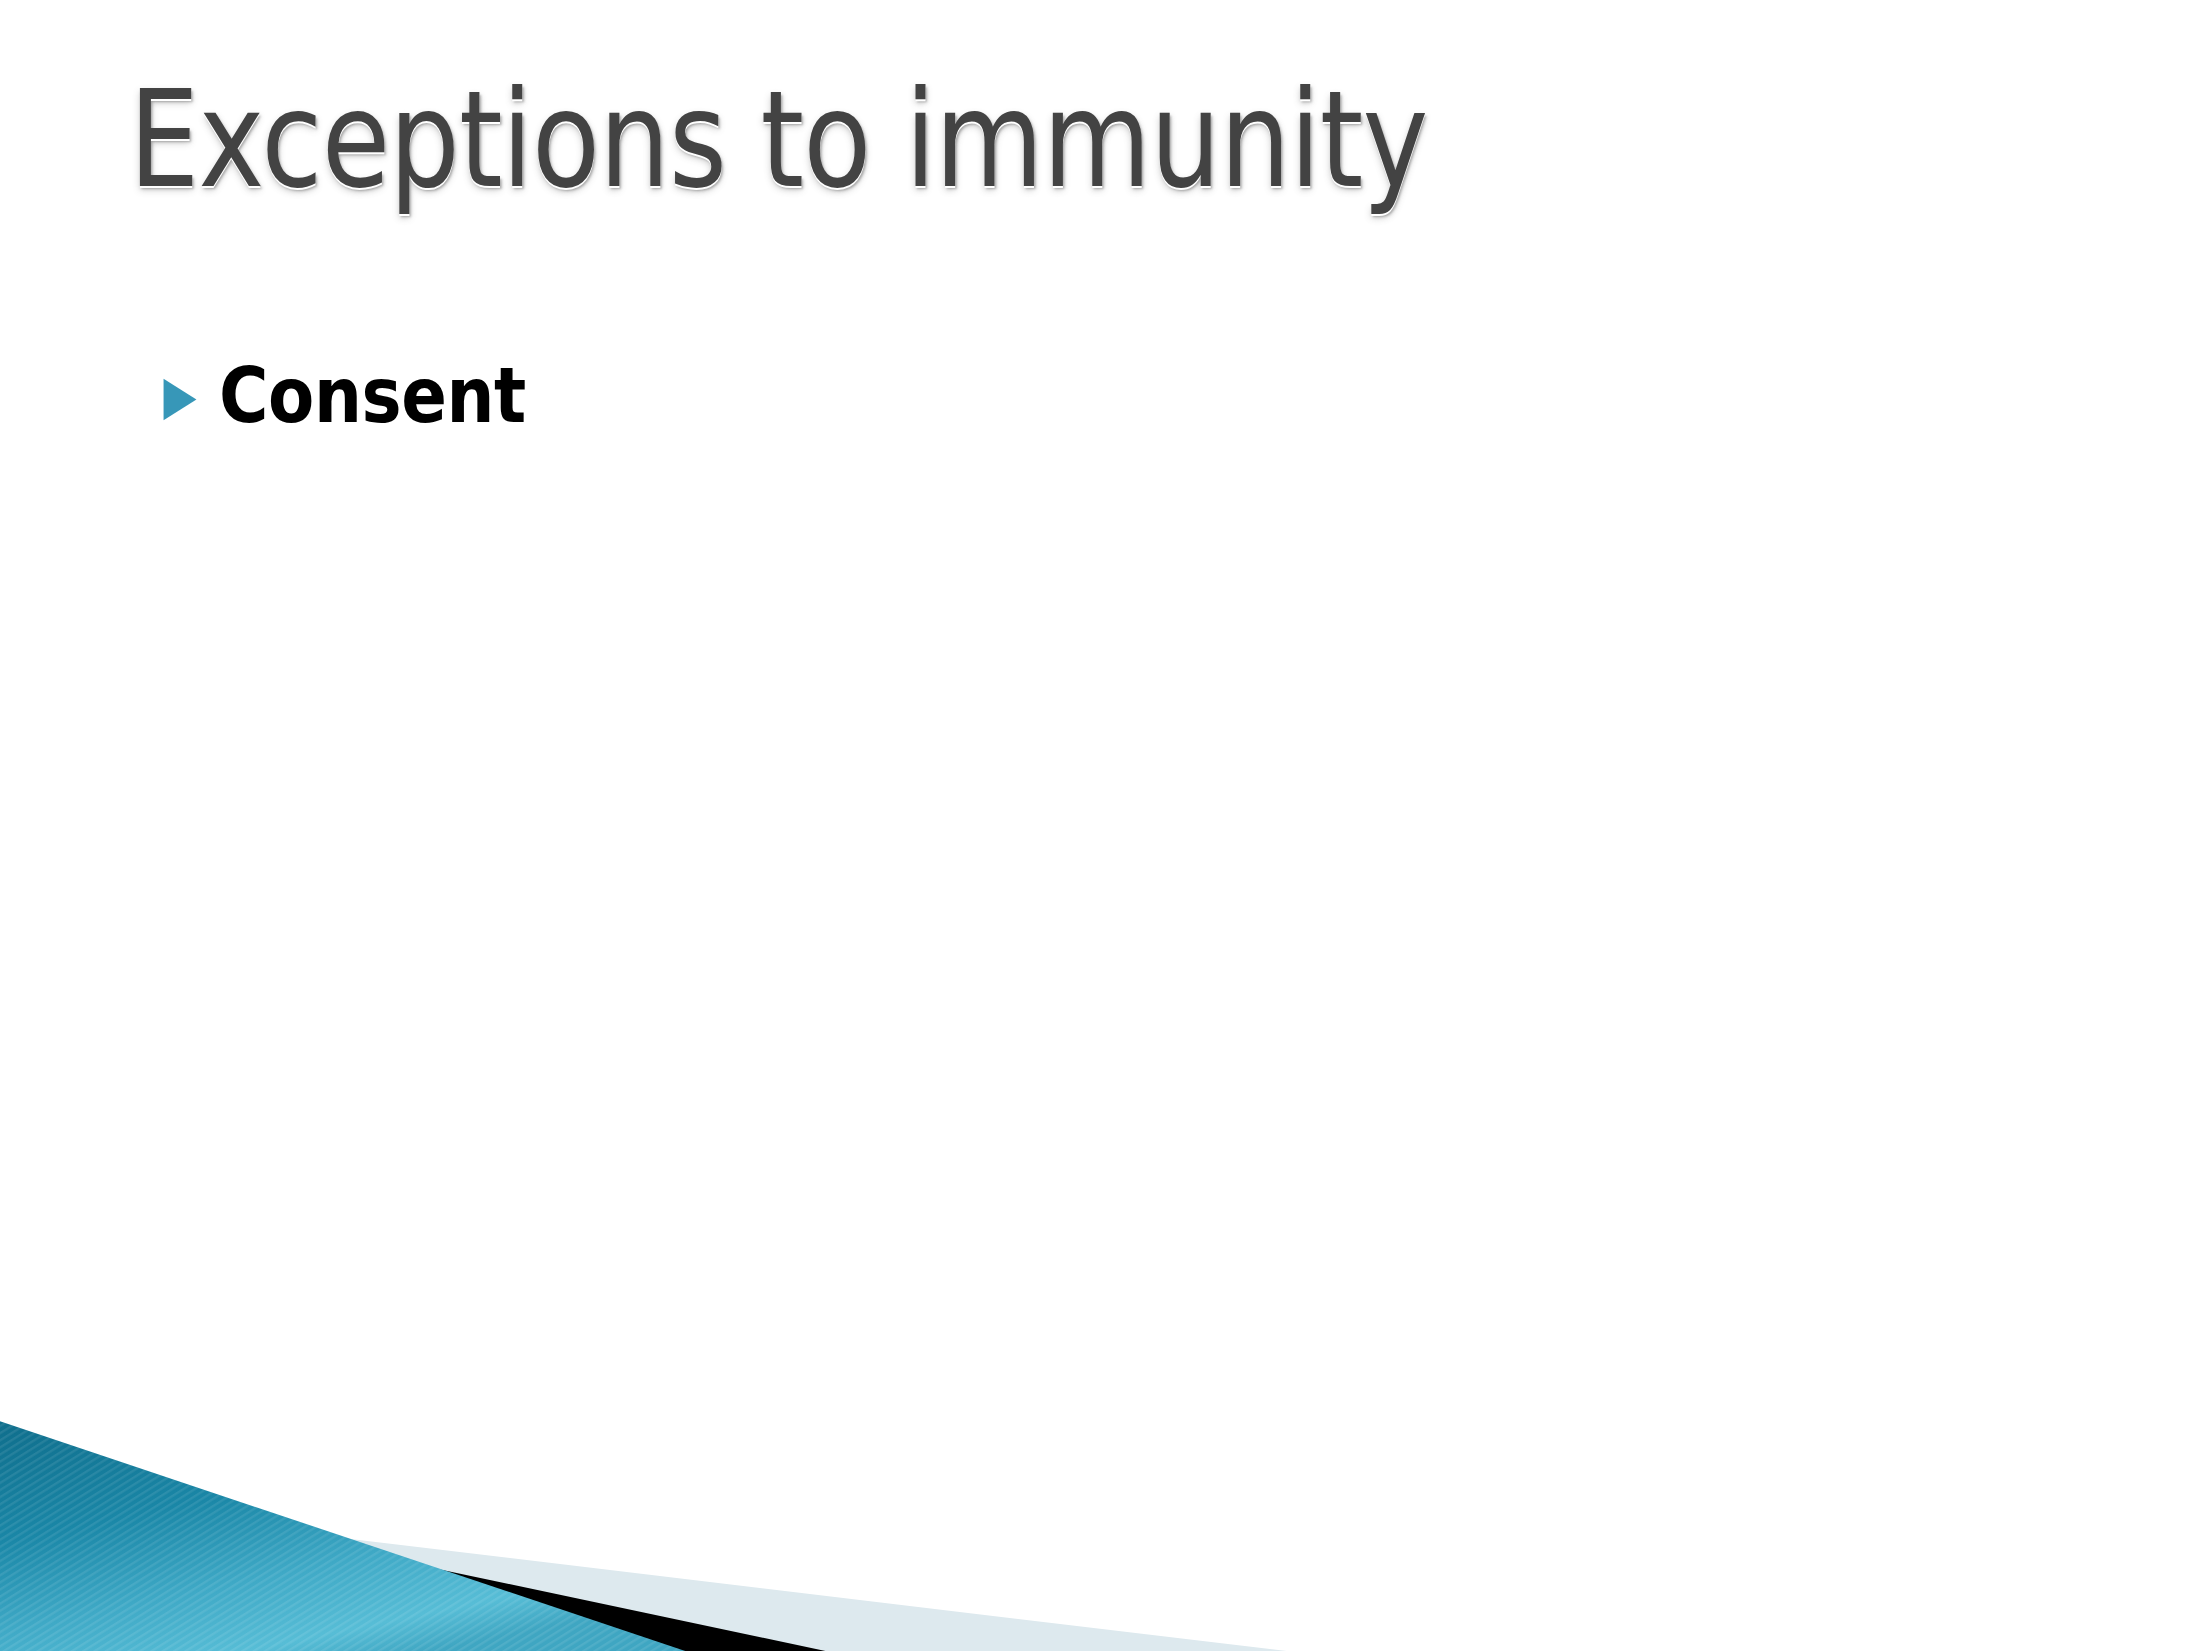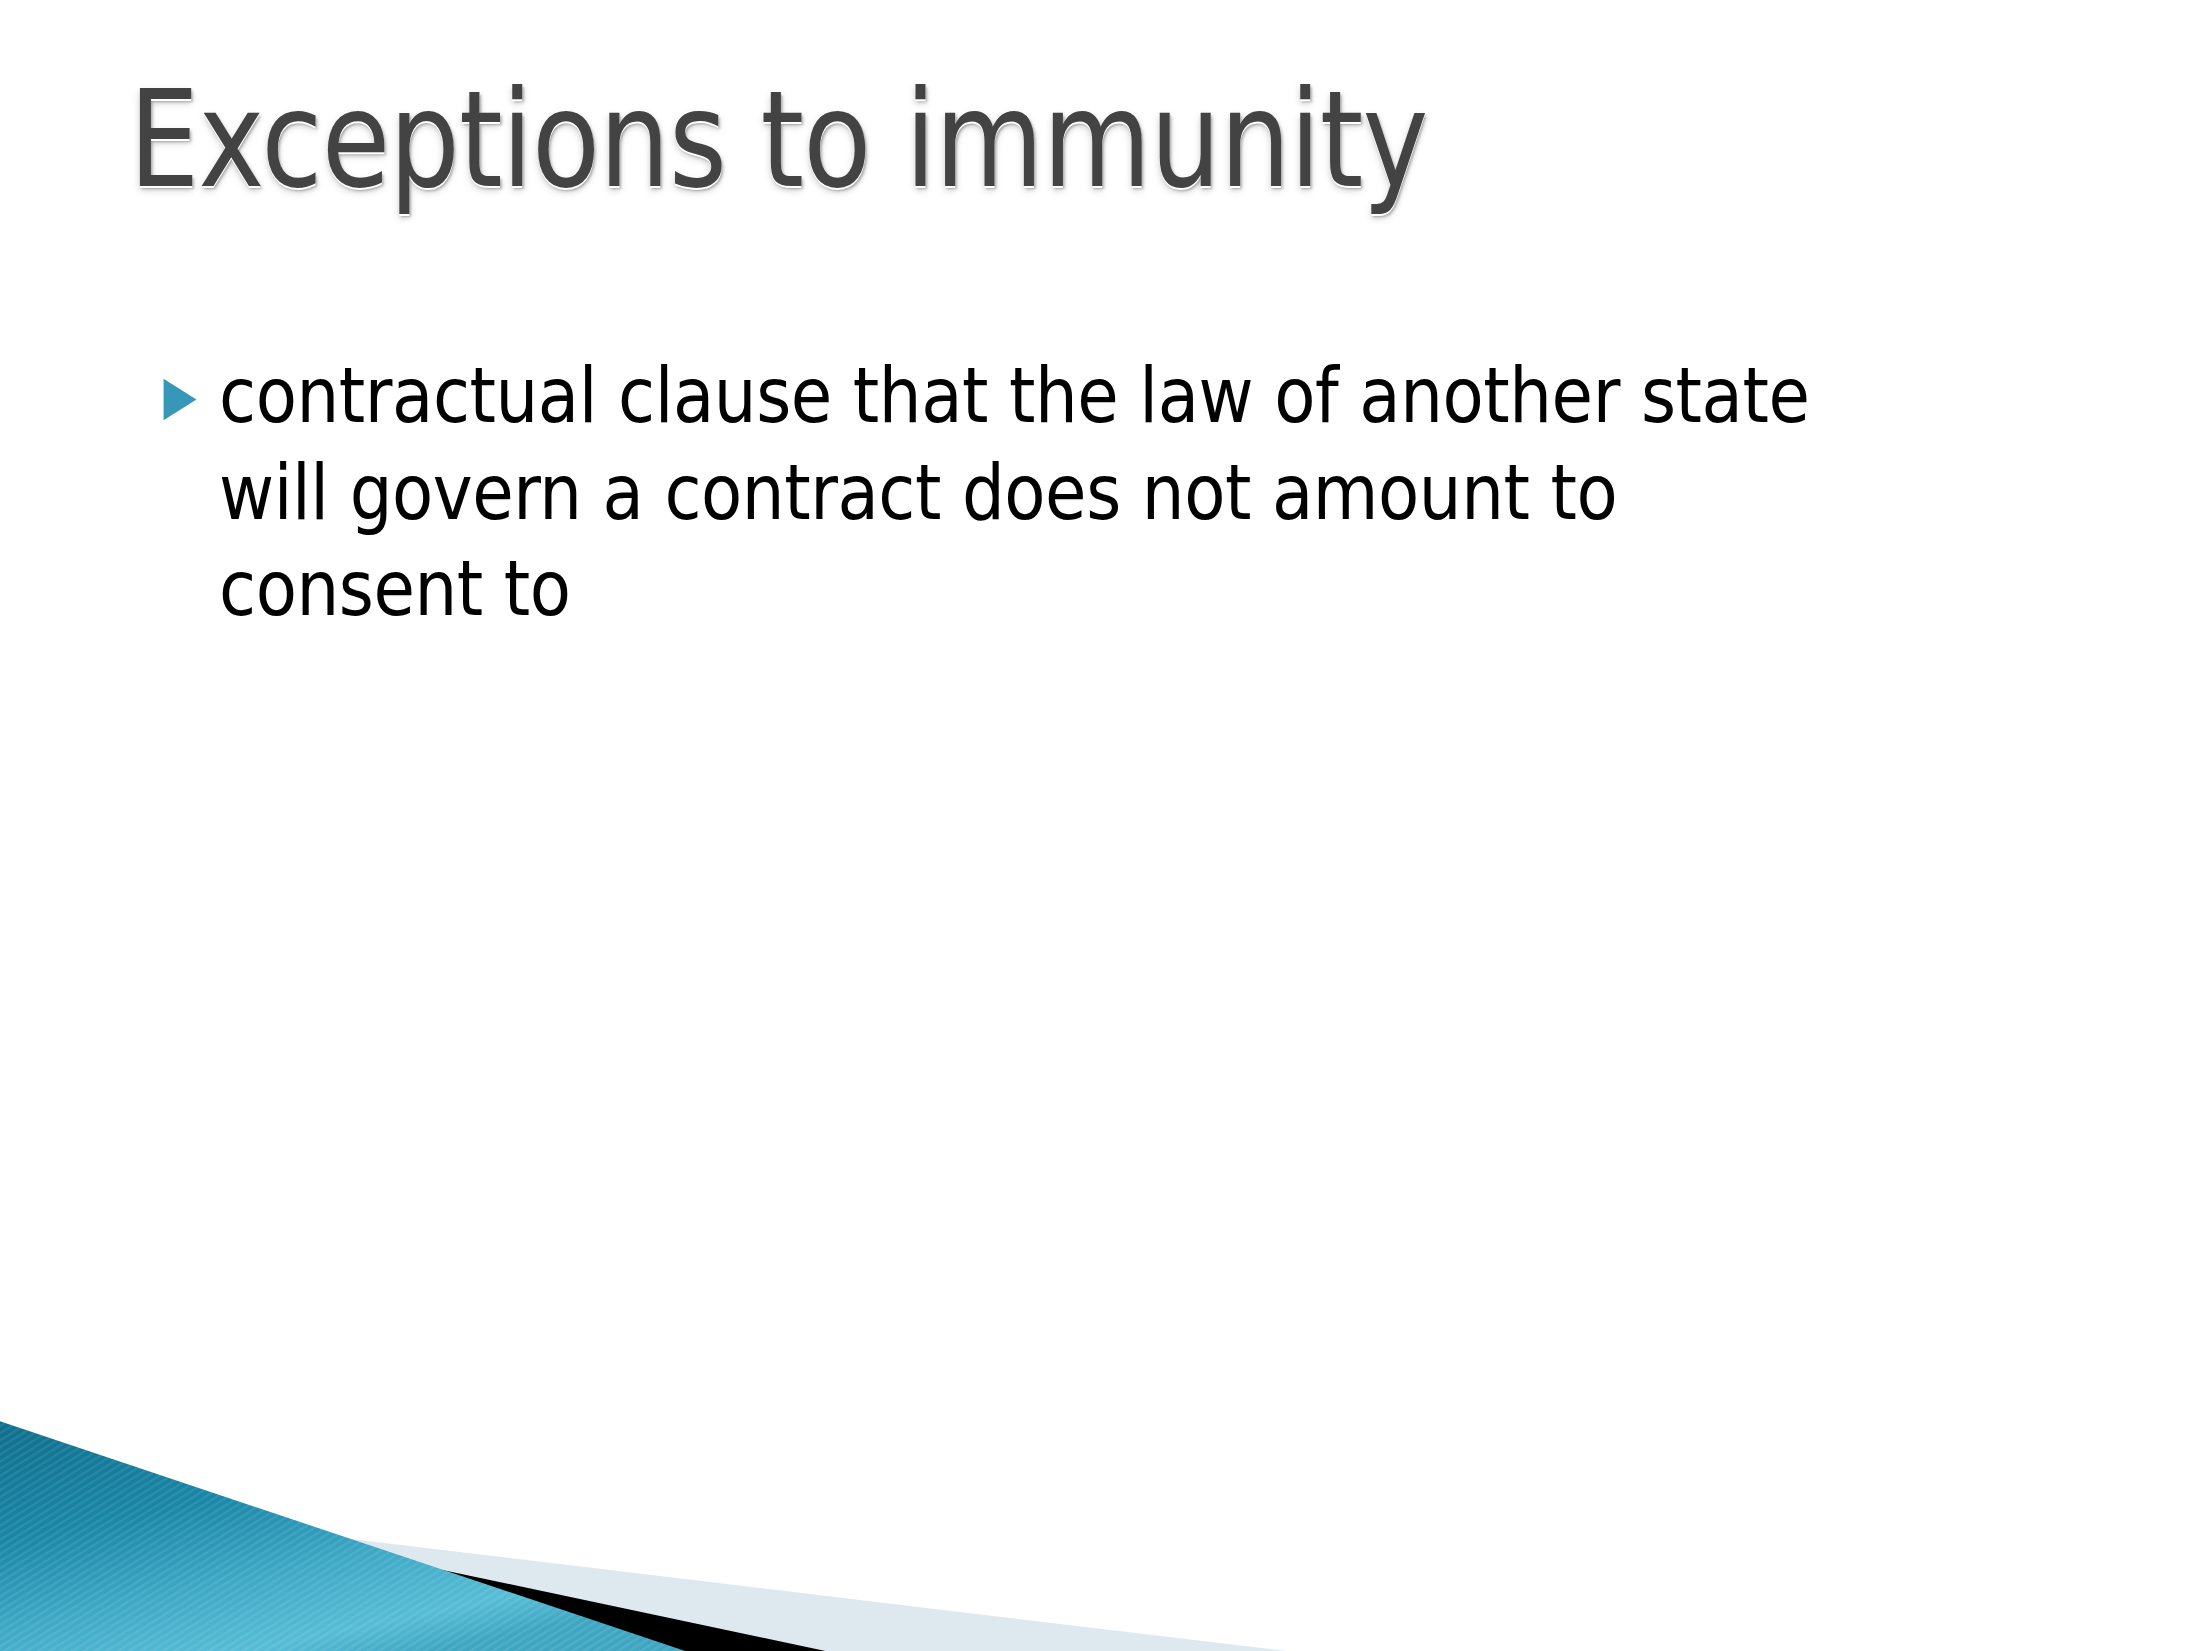--- a/index.html
+++ b/index.html
@@ -93,30 +93,30 @@
 </style>
 </head>
 <body>
 
 <div id="slide">
 
   <div id="slide-title">Exceptions to immunity</div>
 
   <div id="body-list">
 
-
-
     <div class="bullet-row">
       <span class="bullet-marker">
         <svg width="40" height="45" viewBox="0 0 46 52" aria-hidden="true">
           <polygon points="4,2 42,26 4,50" fill="#3797B8"></polygon>
         </svg>
       </span>
-      <span class="bullet-text">contractual clause that the law of another state will govern a contract does not amount to consent to</span>
+      <span class="bullet-text bold">Consent</span>
     </div>
+
+
 
 
   </div>
 
   <div id="corner-decoration">
     <svg viewBox="0 0 1560 330" preserveAspectRatio="none" aria-hidden="true">
       <defs>
         <linearGradient id="tealGrad" x1="0" y1="0" x2="0.62" y2="1">
           <stop offset="0%" stop-color="#0F6E8C"></stop>
           <stop offset="38%" stop-color="#1A87A7"></stop>

